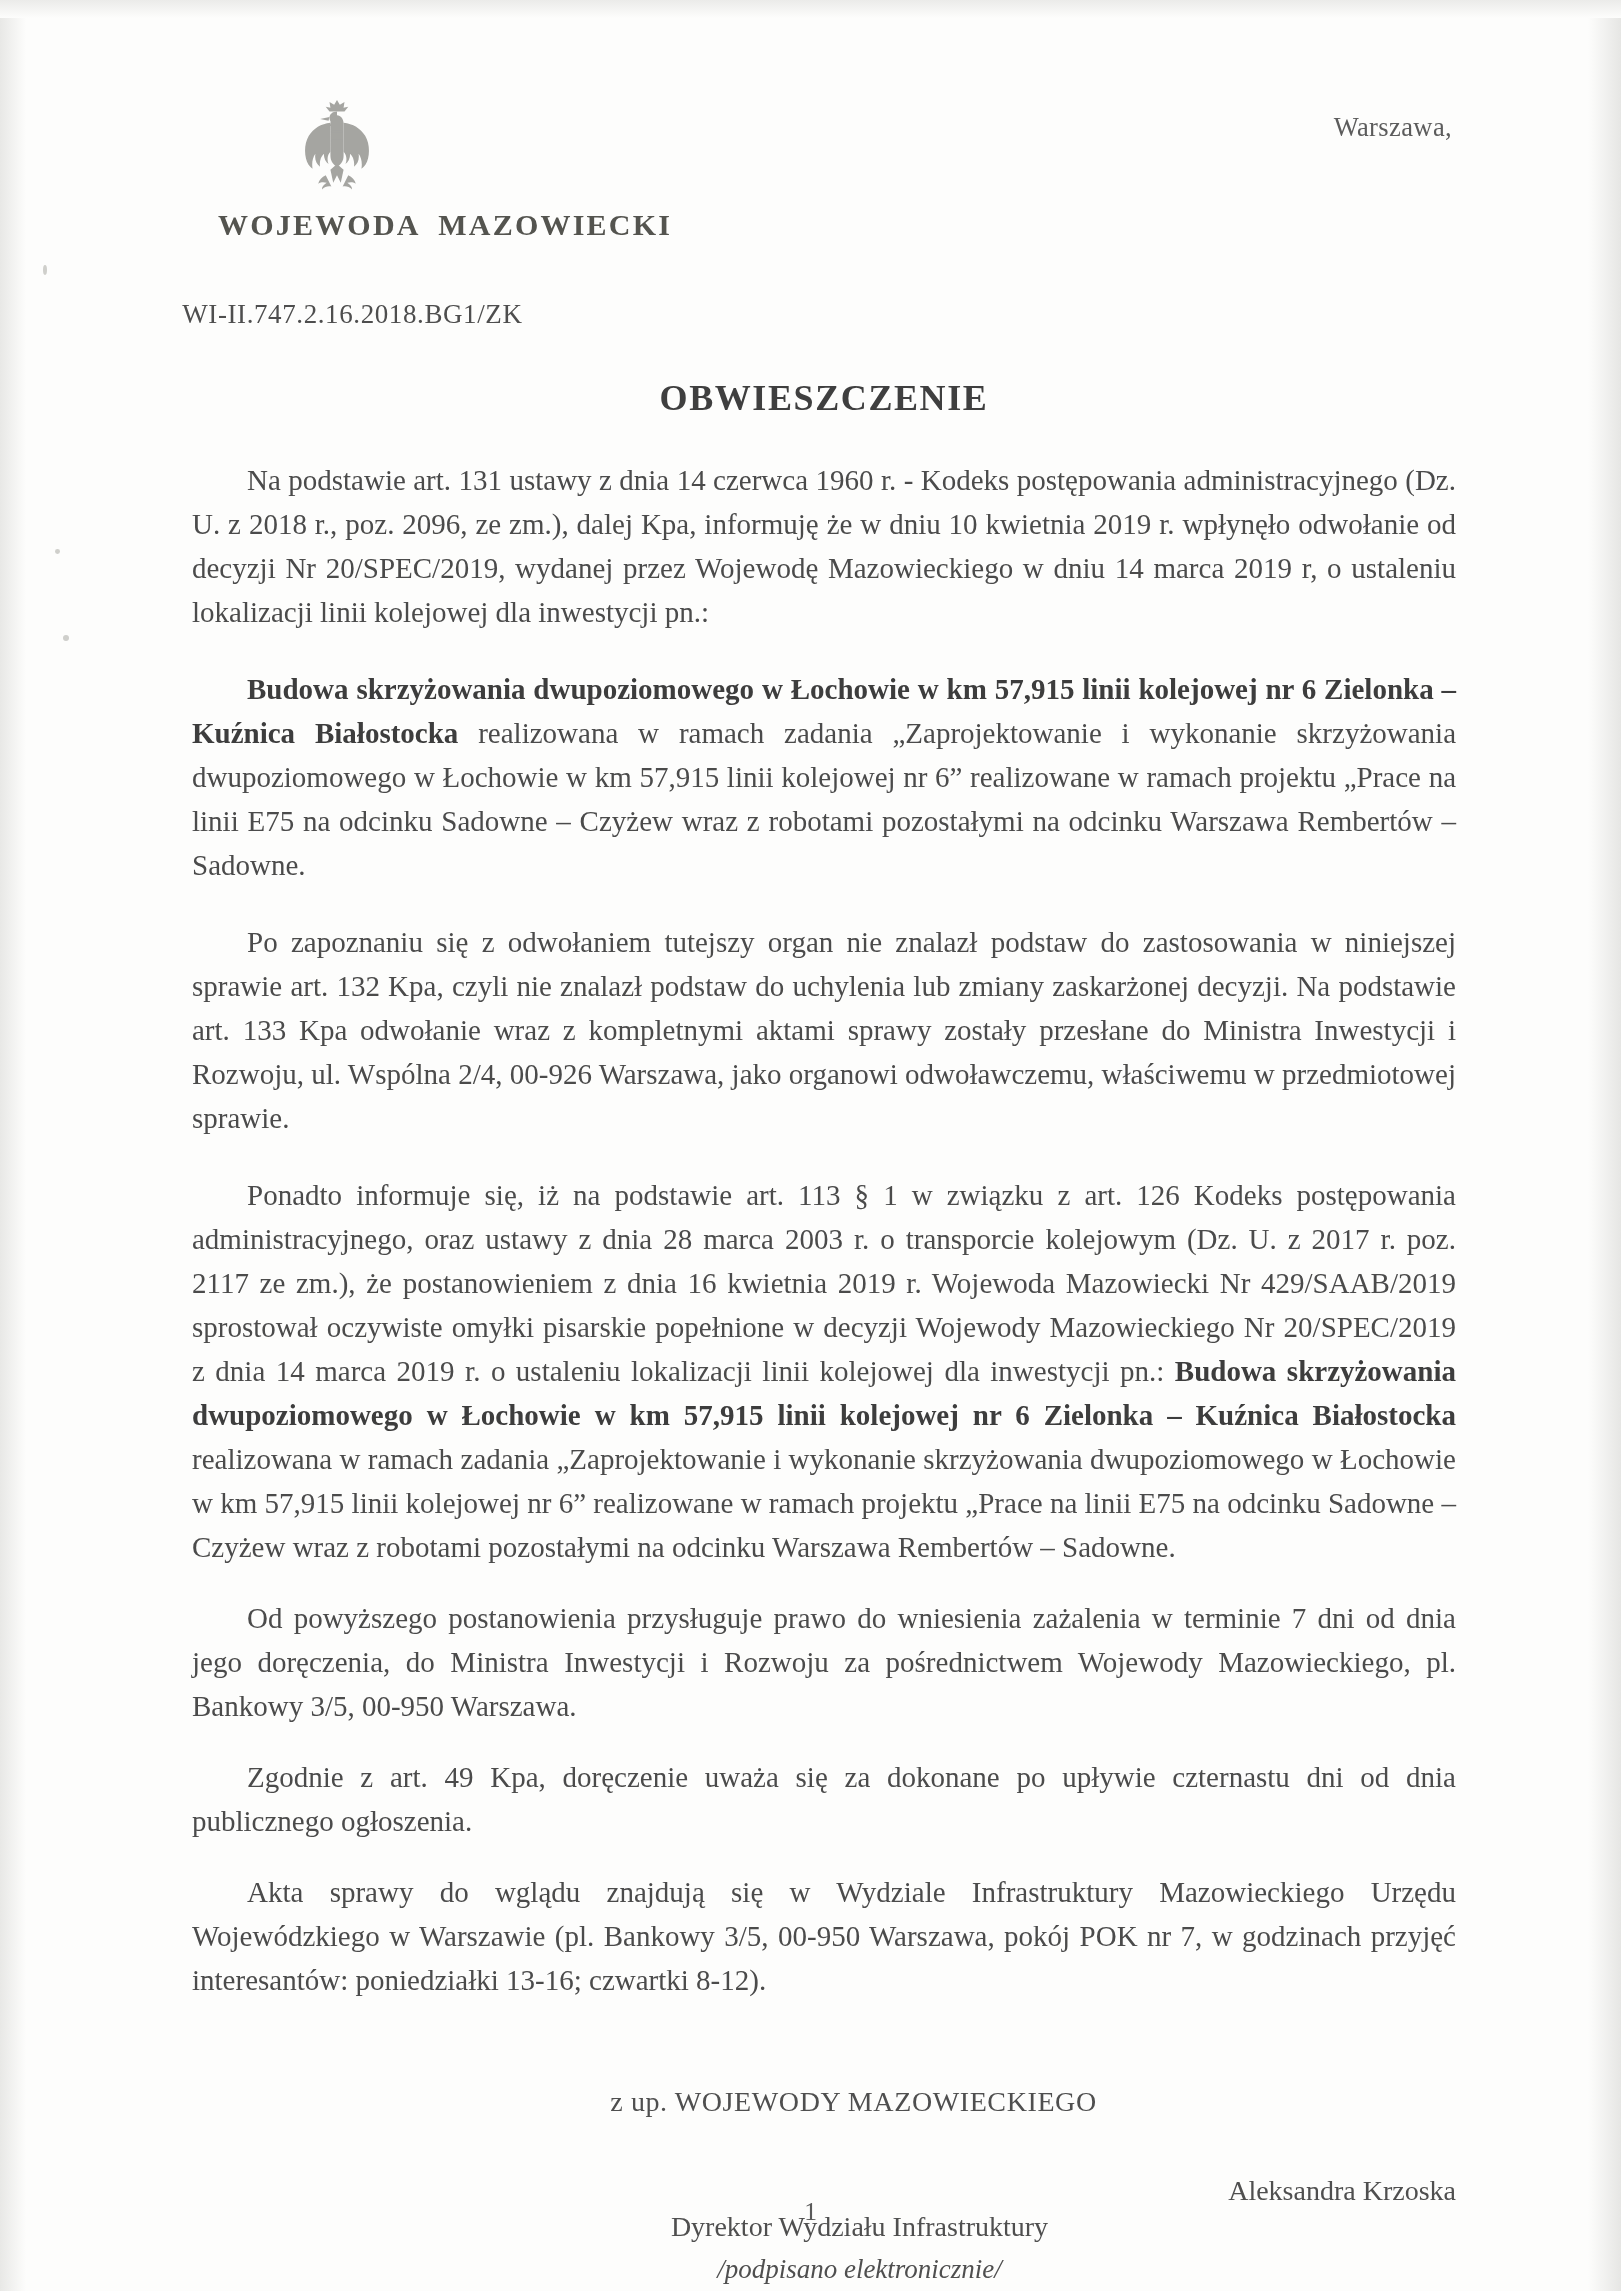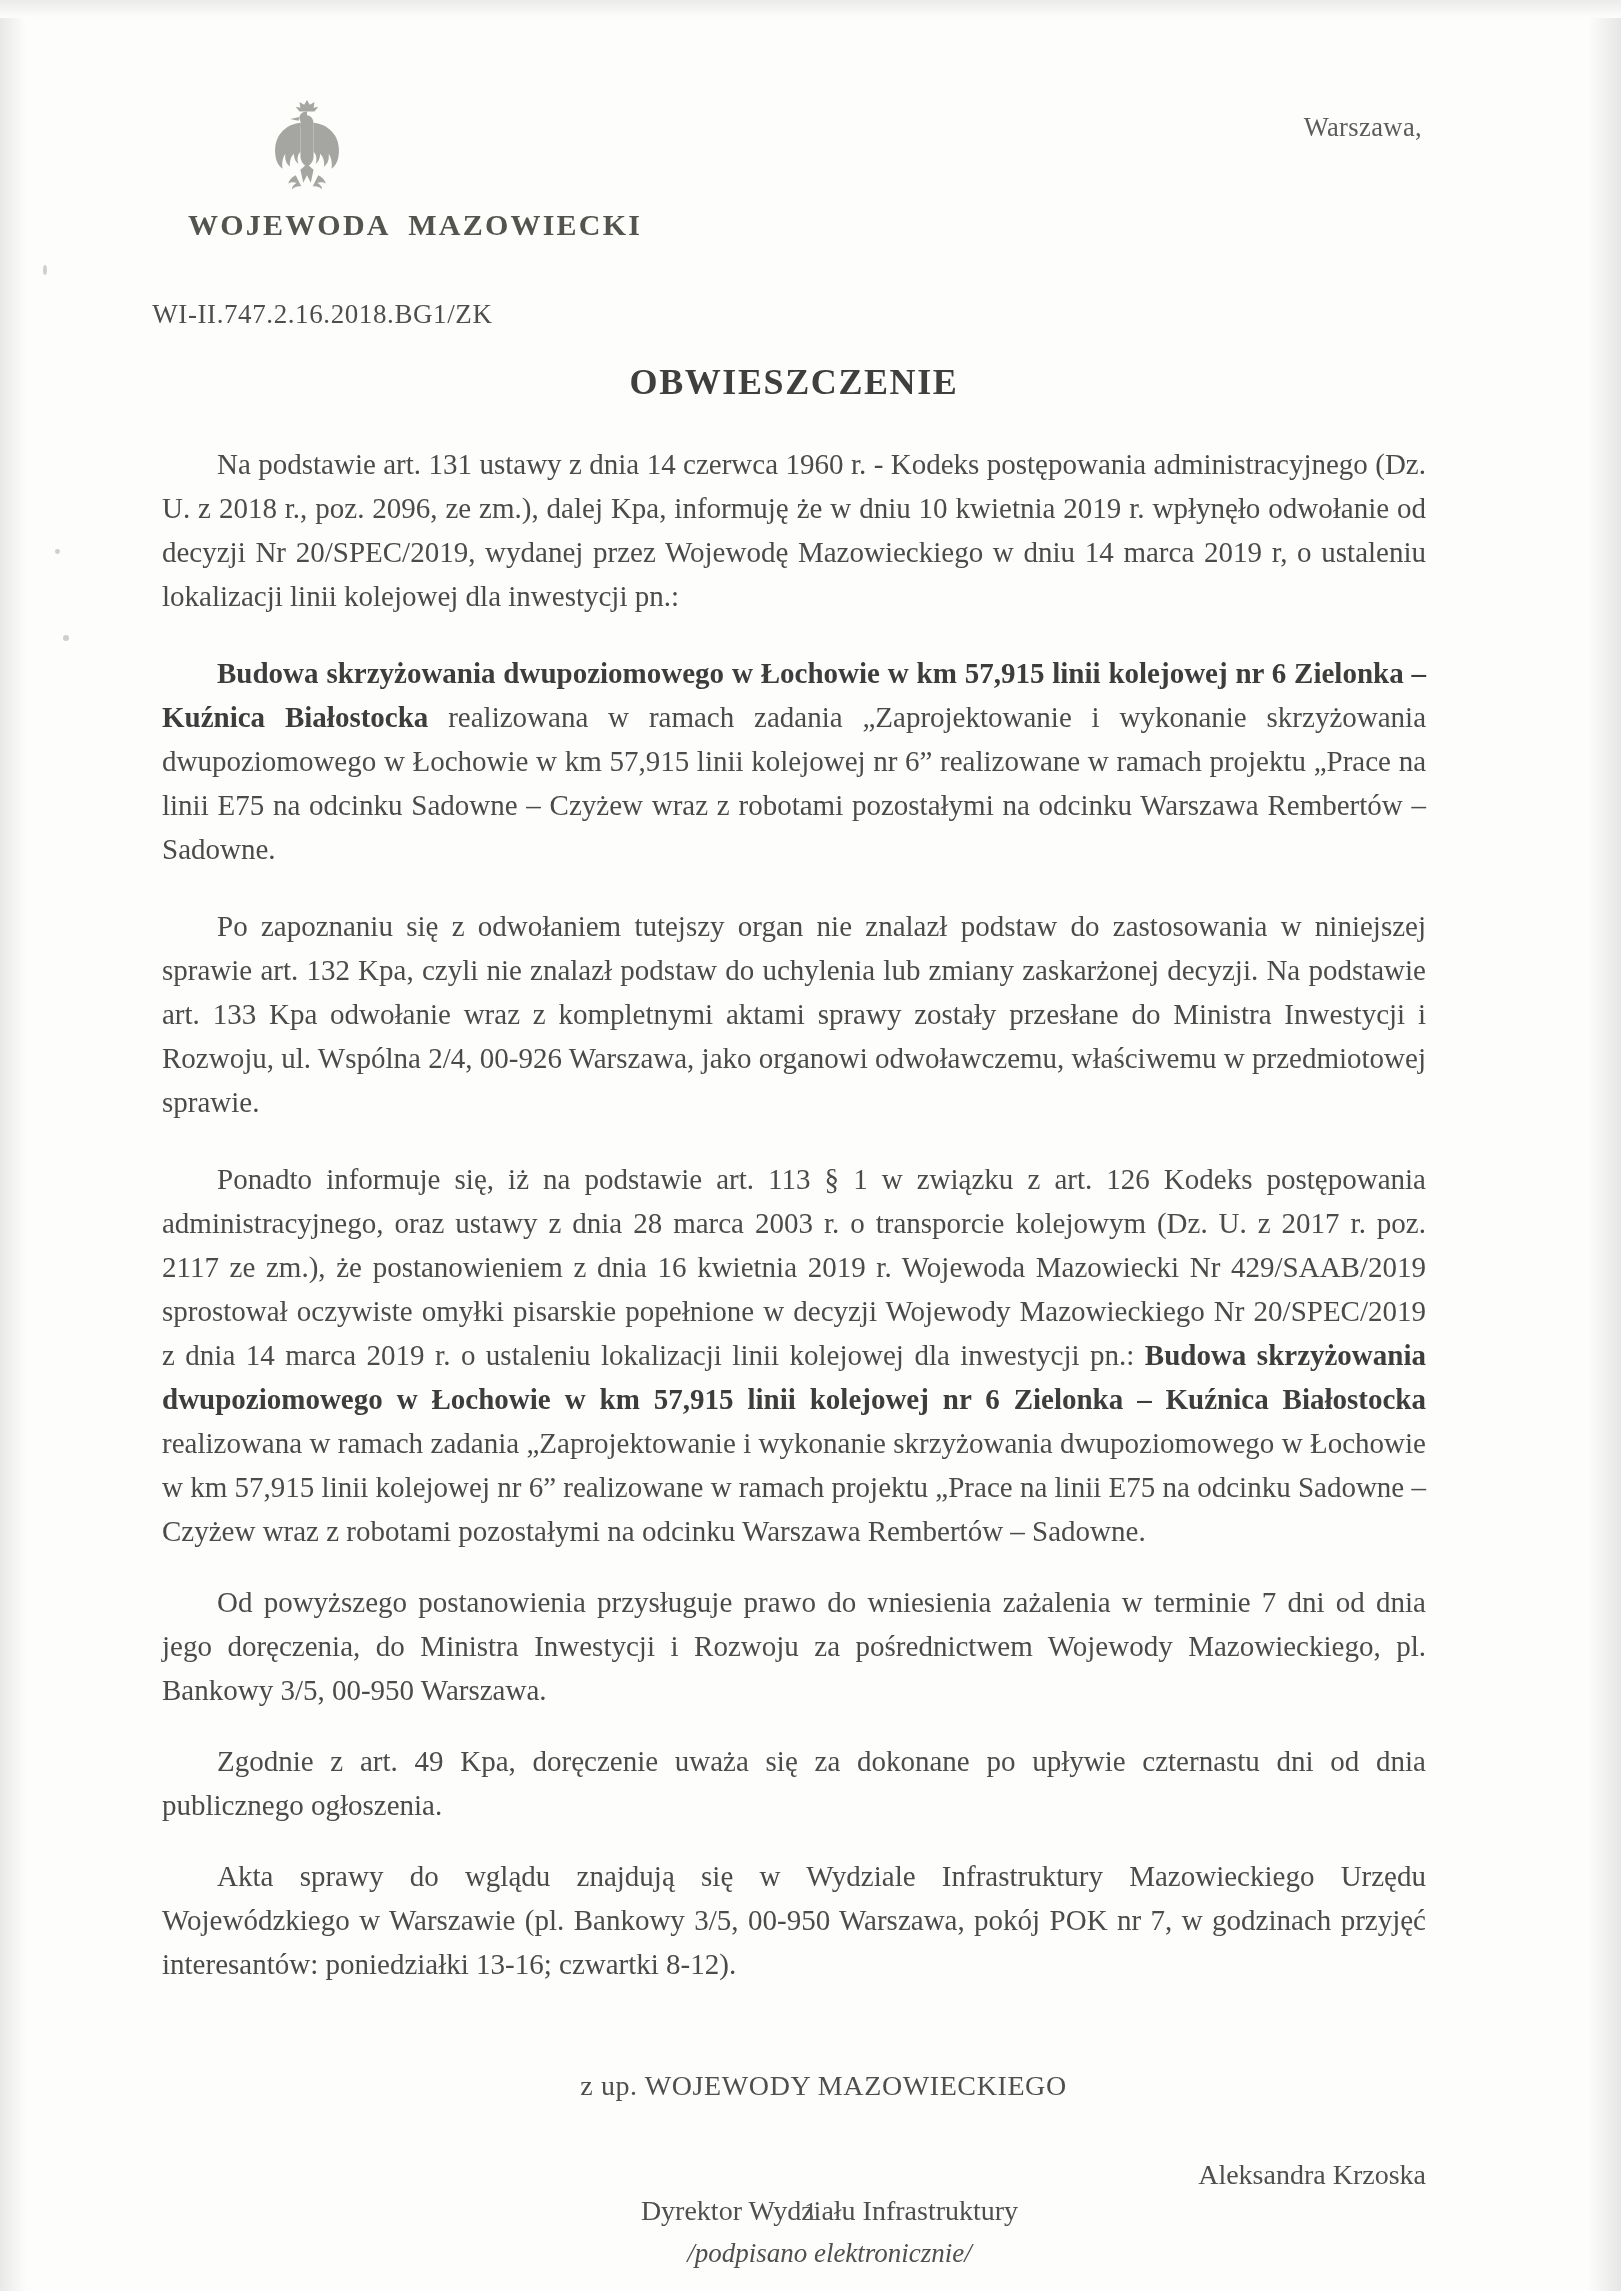--- a/index.html
+++ b/index.html
@@ -34,21 +34,21 @@
   }
   .scan-edge-top {
     position: absolute;
     left: 0; top: 0;
     width: 100%; height: 17.6px;
     background: linear-gradient(to bottom, #ebebe9, #fdfdfc);
     pointer-events: none;
   }
   .content {
     position: absolute;
-    left: 162px;
+    left: 192px;
     top: 94px;
     width: 1264px;
   }
 
   
   .header-row {
     position: relative;
     min-height: 137px;
   }
   .place-line {
@@ -86,21 +86,21 @@
     letter-spacing: 0.6px;
     color: #4e4e4e;
   }
 
   
   .doc-title {
     text-align: center;
     font-size: 36px;
     font-weight: 700;
     letter-spacing: 1.6px;
-    margin-top: 31px;
+    margin-top: 47px;
     margin-bottom: 39px;
     color: #3f3f3f;
   }
 
   
   p.body-par {
     margin: 0 0 0 0;
     font-size: 29px;
     line-height: 44px;
     text-align: justify;

